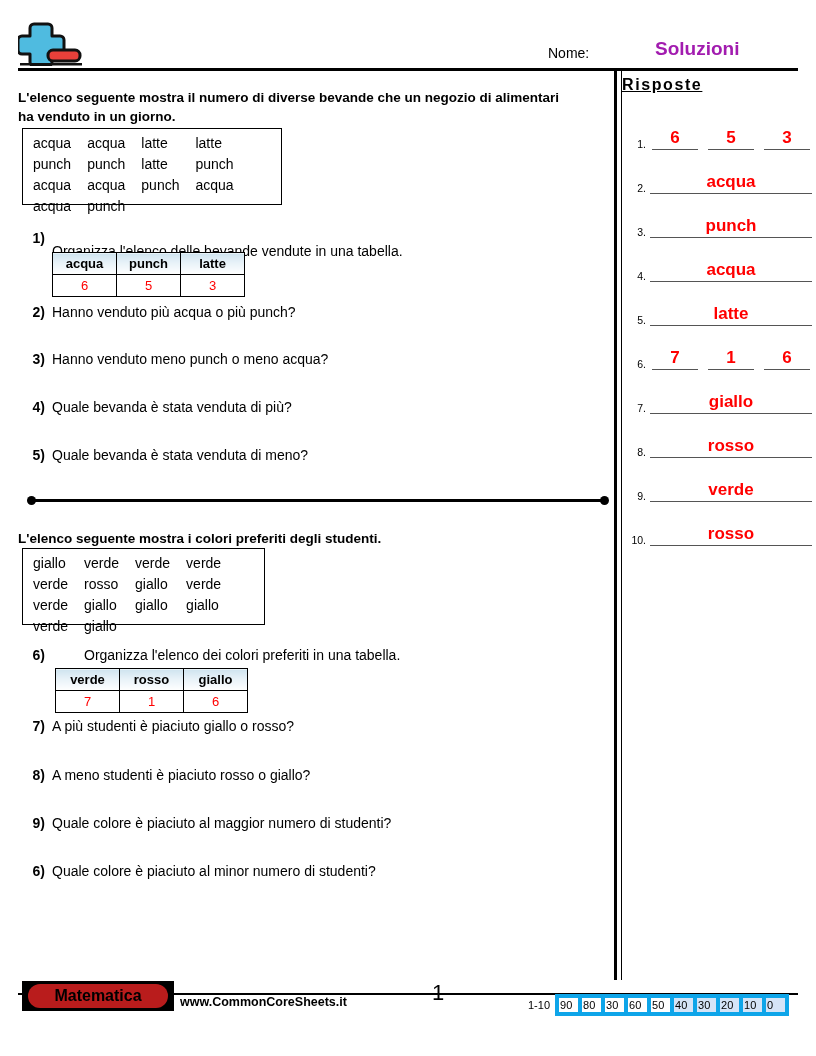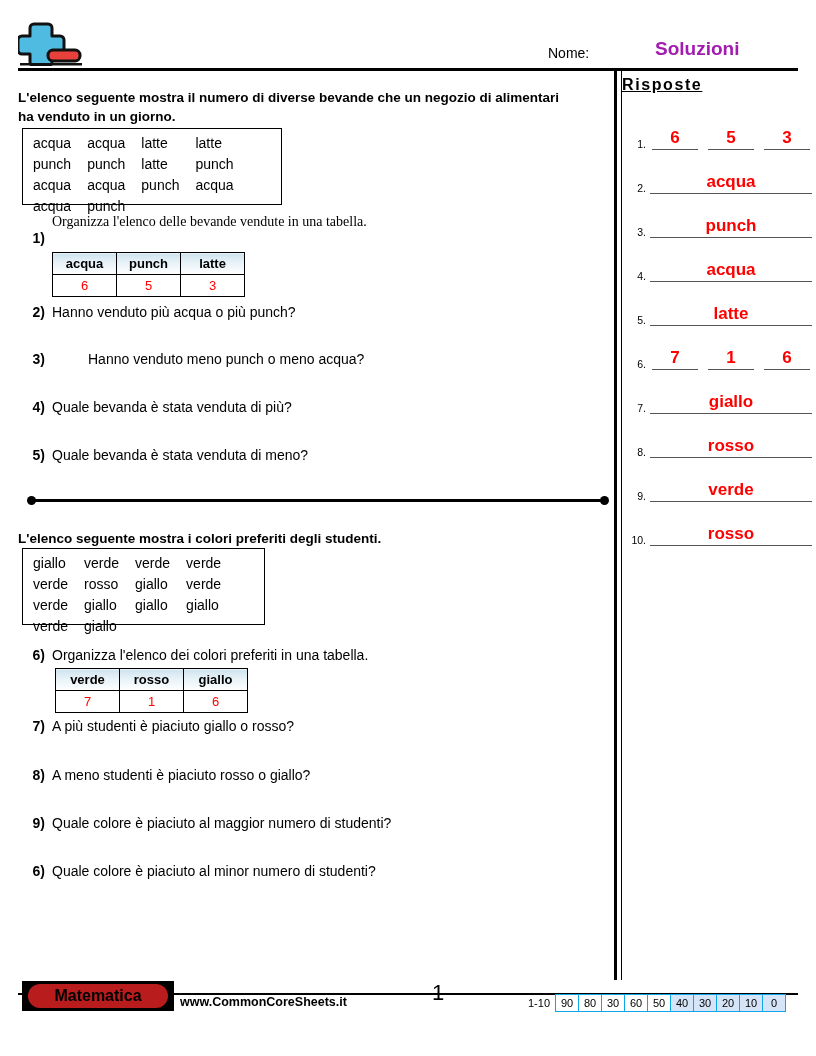--- a/index.html
+++ b/index.html
@@ -261,24 +261,23 @@
     align-items: center;
   }
   #scale-label {
     font-size: 11px;
     margin-right: 5px;
   }
   #scale-table {
     border-collapse: collapse;
   }
   #scale-table td {
-    border: 1px solid #0ea5e9;
+    border: 4px solid #0ea5e9;
     width: 23px;
     height: 17px;
-    text-align: center;
     font-size: 11px;
     box-sizing: border-box;
     background: #fff;
   }
   #scale-table td.hl {
     background: #d5e4f7;
   }
 </style>
 </head>
 <body>
@@ -328,42 +327,42 @@
         <td>acqua</td>
         <td>punch</td>
         <td></td>
         <td></td>
       </tr>
     </tbody>
       </table>
   </div>
 
   <div class="qnum" style="top:160px; left:15px;">1)</div>
-  <div class="qtext" style="top:144px;font-family:Liberation Serif, serif;">Organizza l'elenco delle bevande vendute in una tabella.</div>
+  <div class="qtext" style="top:173px;">Organizza l'elenco delle bevande vendute in una tabella.</div>
 
   <table class="anstable" style="left:52px; top:182px;">
     <tbody>
         <tr>
       <td class="hdr">acqua</td>
       <td class="hdr">punch</td>
       <td class="hdr">latte</td>
     </tr>
     <tr>
       <td class="val">6</td>
       <td class="val">5</td>
       <td class="val">3</td>
     </tr>
   </tbody>
     </table>
 
   <div class="qnum" style="top:234px; left:15px;">2)</div>
   <div class="qtext" style="top:234px;">Hanno venduto più acqua o più punch?</div>
 
   <div class="qnum" style="top:281px; left:15px;">3)</div>
-  <div class="qtext" style="top:281px;margin-left:36px;">Hanno venduto meno punch o meno acqua?</div>
+  <div class="qtext" style="top:281px;">Hanno venduto meno punch o meno acqua?</div>
 
   <div class="qnum" style="top:329px; left:15px;">4)</div>
   <div class="qtext" style="top:329px;">Quale bevanda è stata venduta di più?</div>
 
   <div class="qnum" style="top:377px; left:15px;">5)</div>
   <div class="qtext" style="top:377px;">Quale bevanda è stata venduta di meno?</div>
 
   <div class="cutdot" style="left:27px;"></div>
   <div id="cutline"></div>
   <div class="cutdot" style="left:600px;"></div>
@@ -395,21 +394,21 @@
         <td>verde</td>
         <td>giallo</td>
         <td></td>
         <td></td>
       </tr>
     </tbody>
       </table>
   </div>
 
   <div class="qnum" style="top:577px; left:15px;">6)</div>
-  <div class="qtext" style="top:577px;">Organizza l'elenco dei colori preferiti in una tabella.</div>
+  <div class="qtext" style="top:577px;margin-left:32px;">Organizza l'elenco dei colori preferiti in una tabella.</div>
 
   <table class="anstable" style="left:55px; top:598px;">
     <tbody>
         <tr>
       <td class="hdr">verde</td>
       <td class="hdr">rosso</td>
       <td class="hdr">giallo</td>
     </tr>
     <tr>
       <td class="val">7</td>

